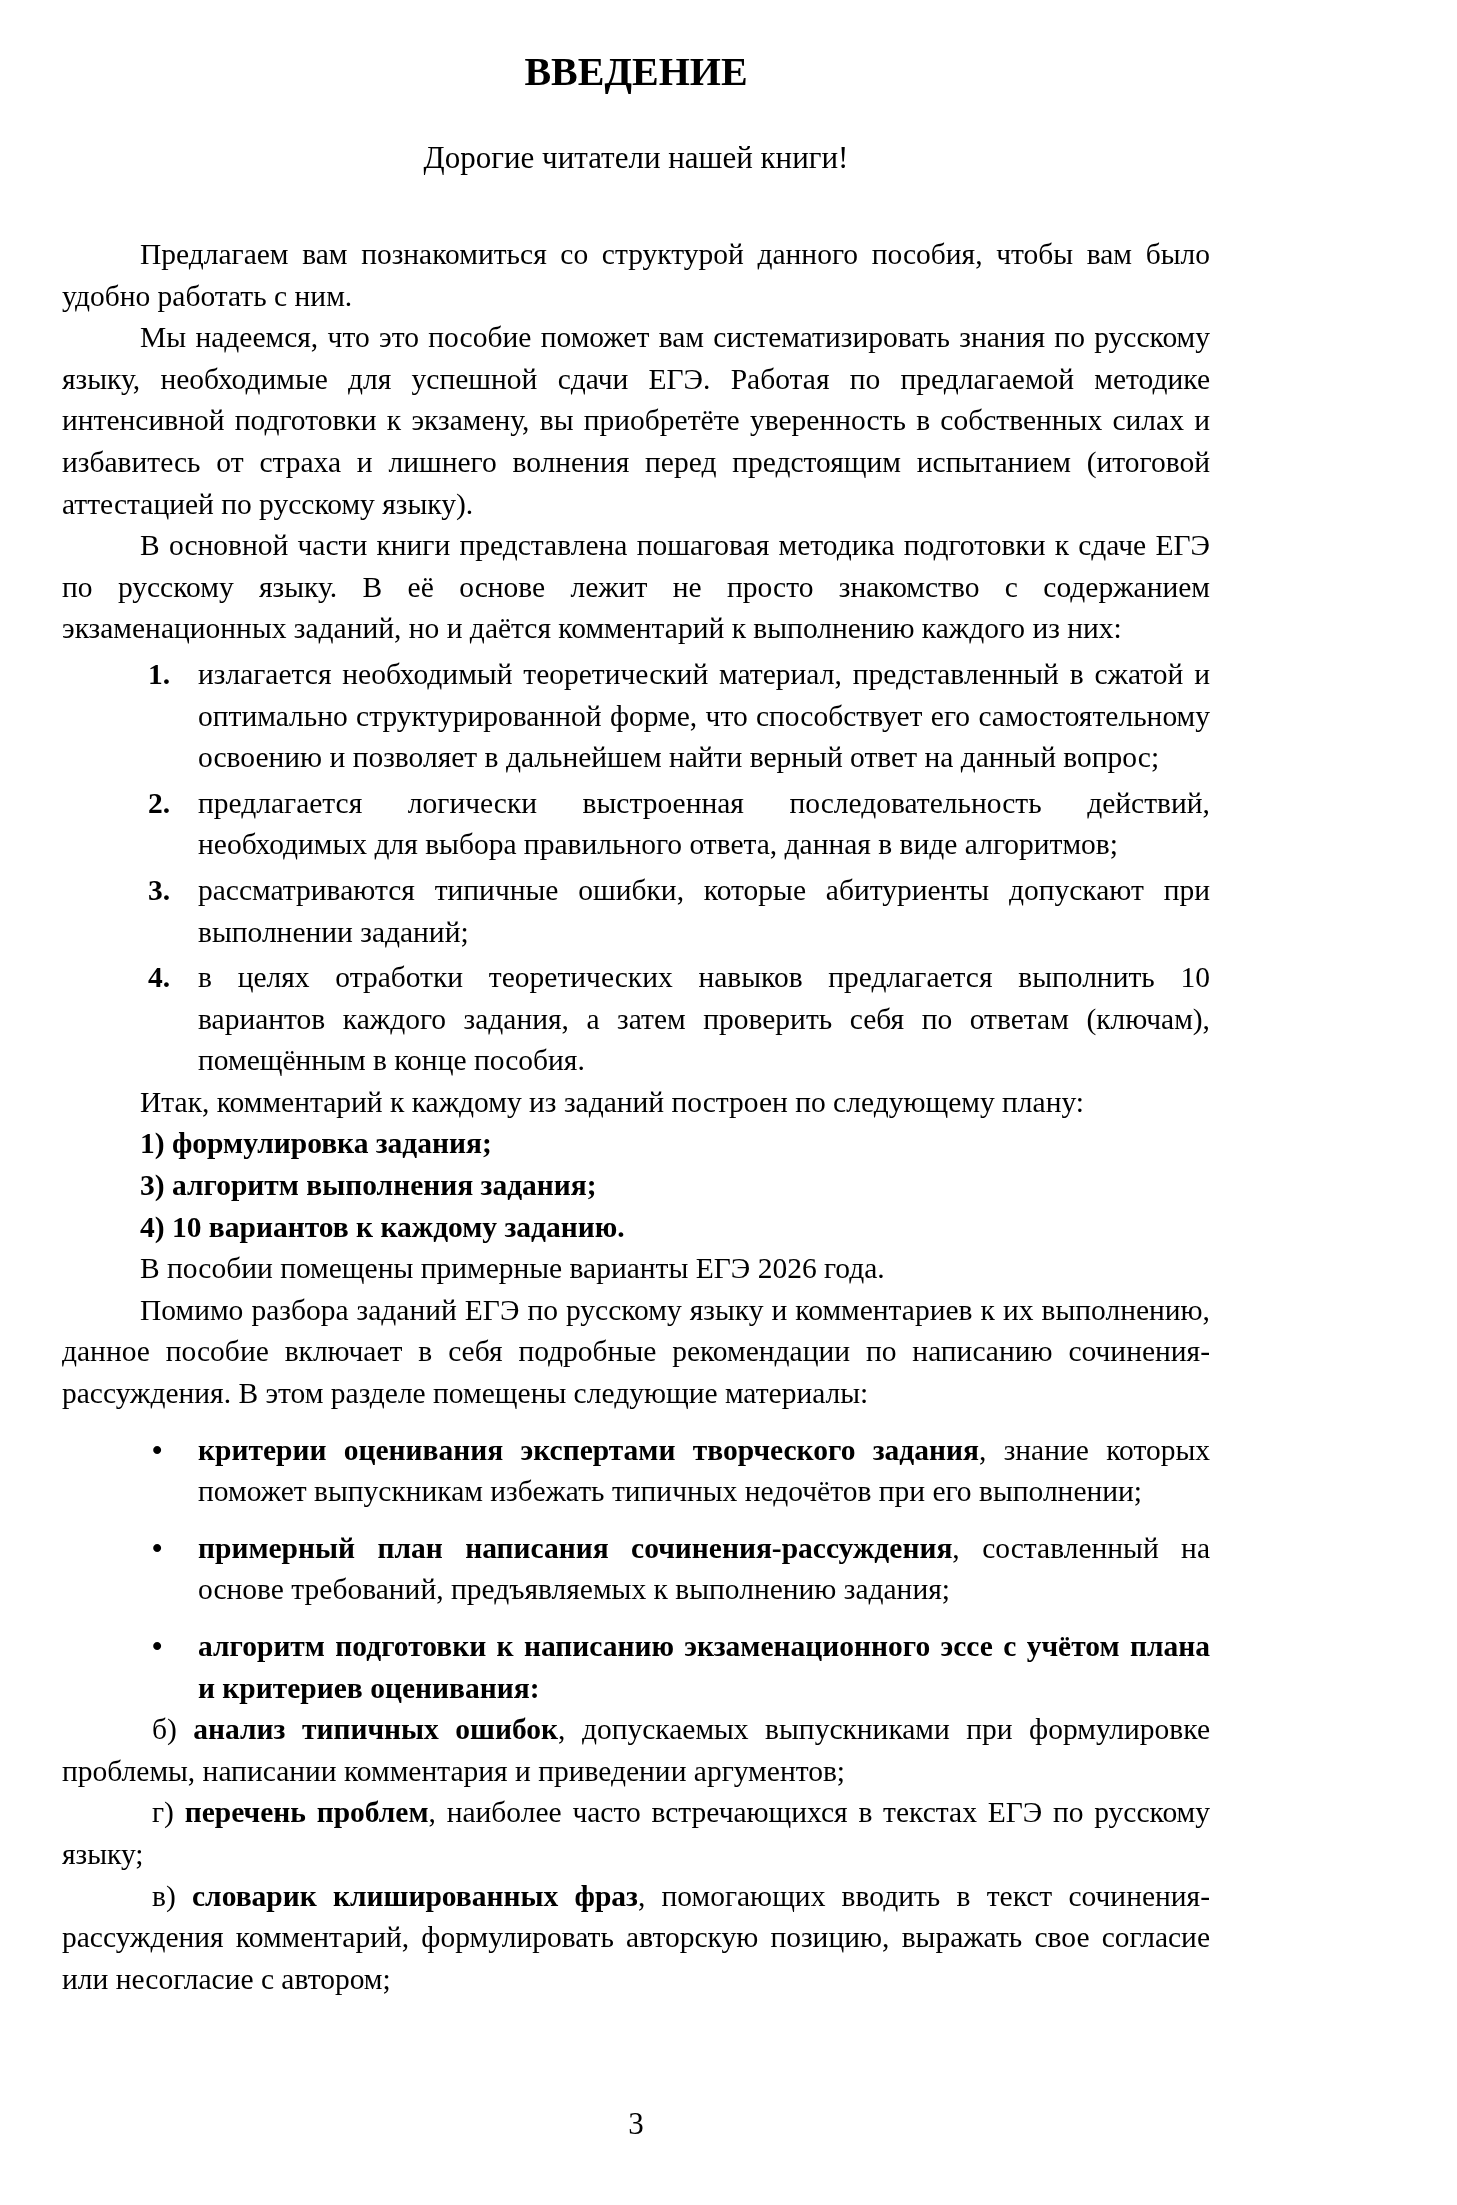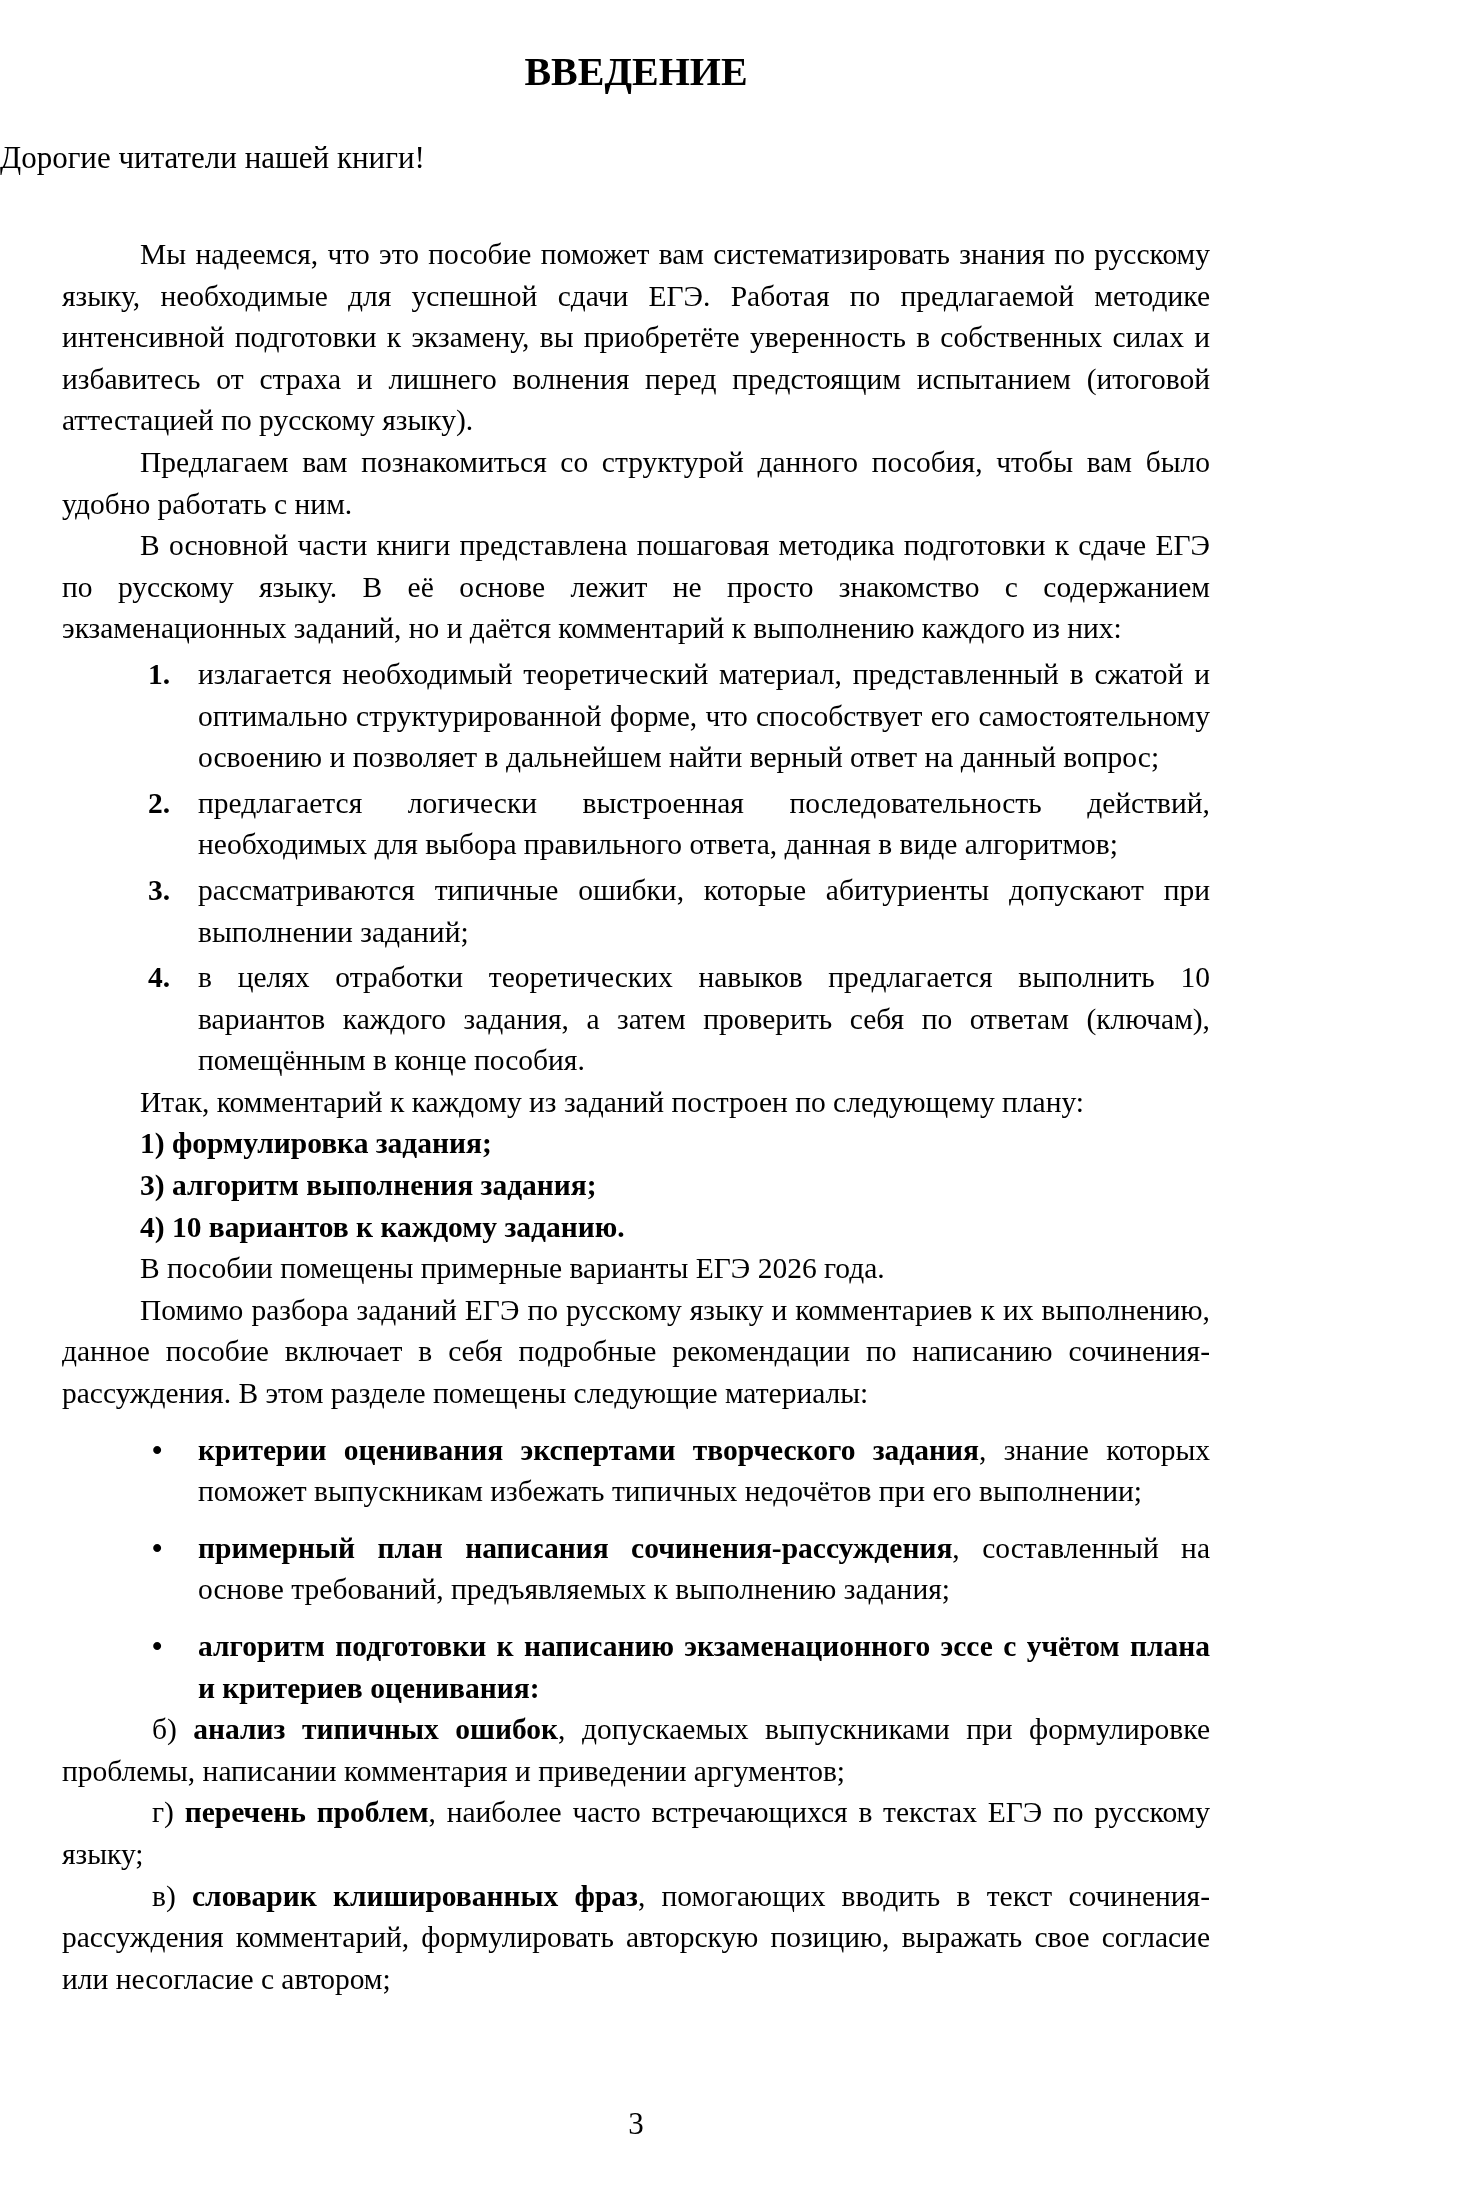--- a/index.html
+++ b/index.html
@@ -19,20 +19,21 @@
   .doc-title {
     margin: 0;
     padding-top: 50px;
     text-align: center;
     font-size: 40px;
     line-height: 44px;
     font-weight: bold;
   }
   .greeting {
     margin: 46px 0 0 0;
+    text-align: center;
     font-size: 31px;
     line-height: 36px;
   }
   .body {
     margin: 58px 62px 0 62px;
     font-size: 29.5px;
     line-height: 41.6px;
     text-align: justify;
   }
   .body p { margin: 0; }
@@ -66,22 +67,22 @@
     line-height: 36px;
   }
 </style>
 </head>
 <body>
 
 <div class="page">
   <h1 class="doc-title">ВВЕДЕНИЕ</h1>
   <p class="greeting">Дорогие читатели нашей книги!</p>
   <main class="body">
+      <p class="blk p"><span>Предлагаем вам познакомиться со структурой данного пособия, чтобы вам было удобно работать с ним.</span></p>
       <p class="blk p"><span>Мы надеемся, что это пособие поможет вам систематизировать знания по русскому языку, необходимые для успешной сдачи ЕГЭ. Работая по предлагаемой методике интенсивной подготовки к экзамену, вы приобретёте уверенность в собственных силах и избавитесь от страха и лишнего волнения перед предстоящим испытанием (итоговой аттестацией по русскому языку).</span></p>
-      <p class="blk p"><span>Предлагаем вам познакомиться со структурой данного пособия, чтобы вам было удобно работать с ним.</span></p>
       <p class="blk p"><span>В основной части книги представлена пошаговая методика подготовки к сдаче ЕГЭ по русскому языку. В её основе лежит не просто знакомство с содержанием экзаменационных заданий, но и даётся комментарий к выполнению каждого из них:</span></p>
       <p class="blk num"><span class="marker">1.</span><span>излагается необходимый теоретический материал, представленный в сжатой и оптимально структурированной форме, что способствует его самостоятельному освоению и позволяет в дальнейшем найти верный ответ на данный вопрос;</span></p>
       <p class="blk num"><span class="marker">2.</span><span>предлагается логически выстроенная последовательность действий, необходимых для выбора правильного ответа, данная в виде алгоритмов;</span></p>
       <p class="blk num"><span class="marker">3.</span><span>рассматриваются типичные ошибки, которые абитуриенты допускают при выполнении заданий;</span></p>
       <p class="blk num"><span class="marker">4.</span><span>в целях отработки теоретических навыков предлагается выполнить 10 вариантов каждого задания, а затем проверить себя по ответам (ключам), помещённым в конце пособия.</span></p>
       <p class="blk p"><span>Итак, комментарий к каждому из заданий построен по следующему плану:</span></p>
       <p class="blk plan"><b>1) формулировка задания;</b></p>
       <p class="blk plan"><b>3) алгоритм выполнения задания;</b></p>
       <p class="blk plan"><b>4) 10 вариантов к каждому заданию.</b></p>
       <p class="blk p"><span>В пособии помещены примерные варианты ЕГЭ 2026 года.</span></p>

